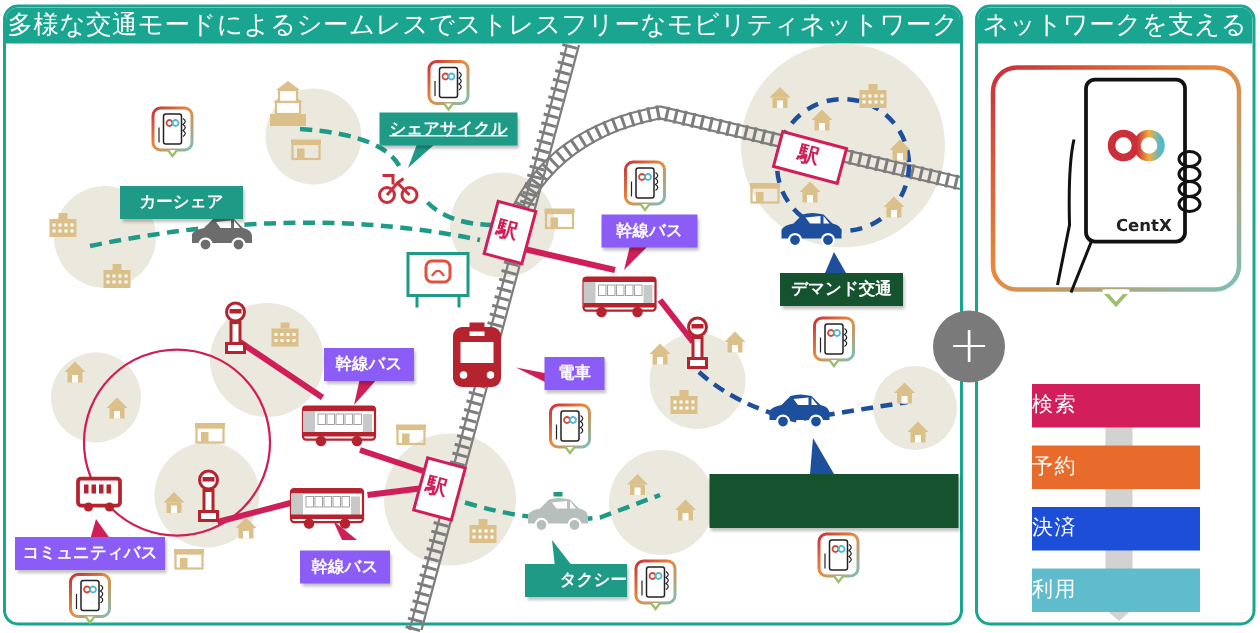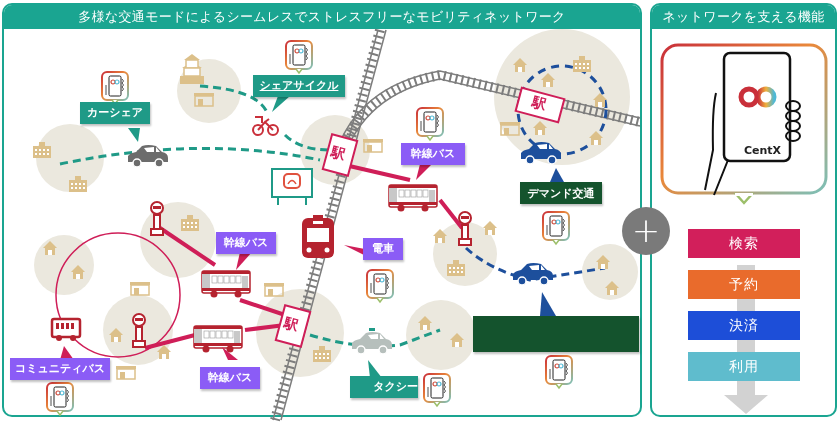--- a/index.html
+++ b/index.html
@@ -1,28 +1,28 @@
 <!DOCTYPE html>
 <html><head>
 <meta charset="utf-8">
 <style>
   * { box-sizing: border-box; margin: 0; padding: 0; }
   html, body { width: 840px; height: 422px; background: #ffffff; overflow: hidden; font-family: "DejaVu Sans", sans-serif; }
   .panel { position: absolute; border: 2px solid #1aa591; border-radius: 10px; background: #fff; overflow: hidden; }
   .panel-left { left: 2px; top: 3px; width: 640px; height: 414px; }
   .panel-right { left: 650px; top: 3px; width: 187px; height: 414px; }
-  .panel-header { height: 24px; background: #1aa591; color: #fff; font-size: 13px; text-align: center; line-height: 24px; letter-spacing: 0.3px; }
+  .panel-header { height: 24px; background: #1aa591; color: #fff; font-size: 17px; text-align: center; line-height: 24px; letter-spacing: 0.3px; }
   .stage { position: absolute; left: 0; top: 0; width: 840px; height: 422px; pointer-events: none; }
   .stage > * { pointer-events: auto; }
   .lbl { position: absolute; color: #fff; font-weight: bold; font-size: 11px; text-align: center; line-height: 22px; height: 22px; box-shadow: 1px 2px 2px rgba(0,0,0,0.25); white-space: nowrap; }
   .lbl-teal { background: #1f9a87; }
   .lbl-red { background: #8b5cf6; }
   .lbl-blue { background: #14532d; font-family: Liberation Serif, serif; }
   .plus-btn { position: absolute; left: 622px; top: 207px; width: 48px; height: 48px; border-radius: 50%; background: #7a7a7a; color: #fff; font-size: 34px; line-height: 46px; text-align: center; font-weight: 300; }
-  .step { position: absolute; left: 688px; width: 112px; height: 29px; color: #fff; font-size: 14px; line-height: 29px; text-align: center; letter-spacing: 1px; }
+  .step { position: absolute; left: 688px; width: 112px; height: 29px; color: #fff; font-size: 14px; line-height: 29px; text-align: left; letter-spacing: 1px; margin-top: 27px; }
 </style>
 </head>
 <body>
 
 <div class="panel panel-left">
   <div class="panel-header">多様な交通モードによるシームレスでストレスフリーなモビリティネットワーク</div>
 </div>
 
 <div class="panel panel-right">
   <div class="panel-header">ネットワークを支える機能</div>
@@ -283,21 +283,21 @@
   </g>
   <rect x="737" y="265" width="18" height="130" fill="#d2d2d2"></rect>
   <path d="M724 395 L768 395 L746 414 Z" fill="#d2d2d2"></path>
 </svg>
 
 <div style="position:absolute;left:331px;top:145px;font-size:14px;color:#cf1e58;font-weight:bold;transform:rotate(15deg);">駅</div>
 <div style="position:absolute;left:284px;top:316px;font-size:14px;color:#cf1e58;font-weight:bold;transform:rotate(15deg);">駅</div>
 <div style="position:absolute;left:532px;top:95px;font-size:14px;color:#cf1e58;font-weight:bold;transform:rotate(15deg);">駅</div>
 <div style="position:absolute;left:744px;top:110px;font-size:11px;color:#222;font-weight:bold;margin-top:34px;">CentX</div>
 
-<div class="lbl lbl-teal" style="left:80px;top:102px;width:70px;">カーシェア</div>
+<div class="lbl lbl-teal" style="left:80px;top:124px;width:82px;">カーシェア</div>
 <div class="lbl lbl-teal" style="left:253px;top:75px;width:92px;text-decoration:underline;">シェアサイクル</div>
 <div class="lbl lbl-red" style="left:401px;top:143px;width:64px;">幹線バス</div>
 <div class="lbl lbl-red" style="left:216px;top:232px;width:60px;">幹線バス</div>
 <div class="lbl lbl-red" style="left:200px;top:367px;width:60px;">幹線バス</div>
 <div class="lbl lbl-red" style="left:363px;top:238px;width:40px;">電車</div>
 <div class="lbl lbl-blue" style="left:520px;top:182px;width:82px;">デマンド交通</div>
 <div class="lbl lbl-blue" style="left:473px;top:316px;width:166px;height:36px;line-height:16px;padding-top:2px;font-size:10px;">
 </div>
 <div class="lbl lbl-teal" style="left:350px;top:376px;width:68px;text-align:right;">タクシー</div>
 <div class="lbl lbl-red" style="left:10px;top:358px;width:100px;">コミュニティバス</div>

